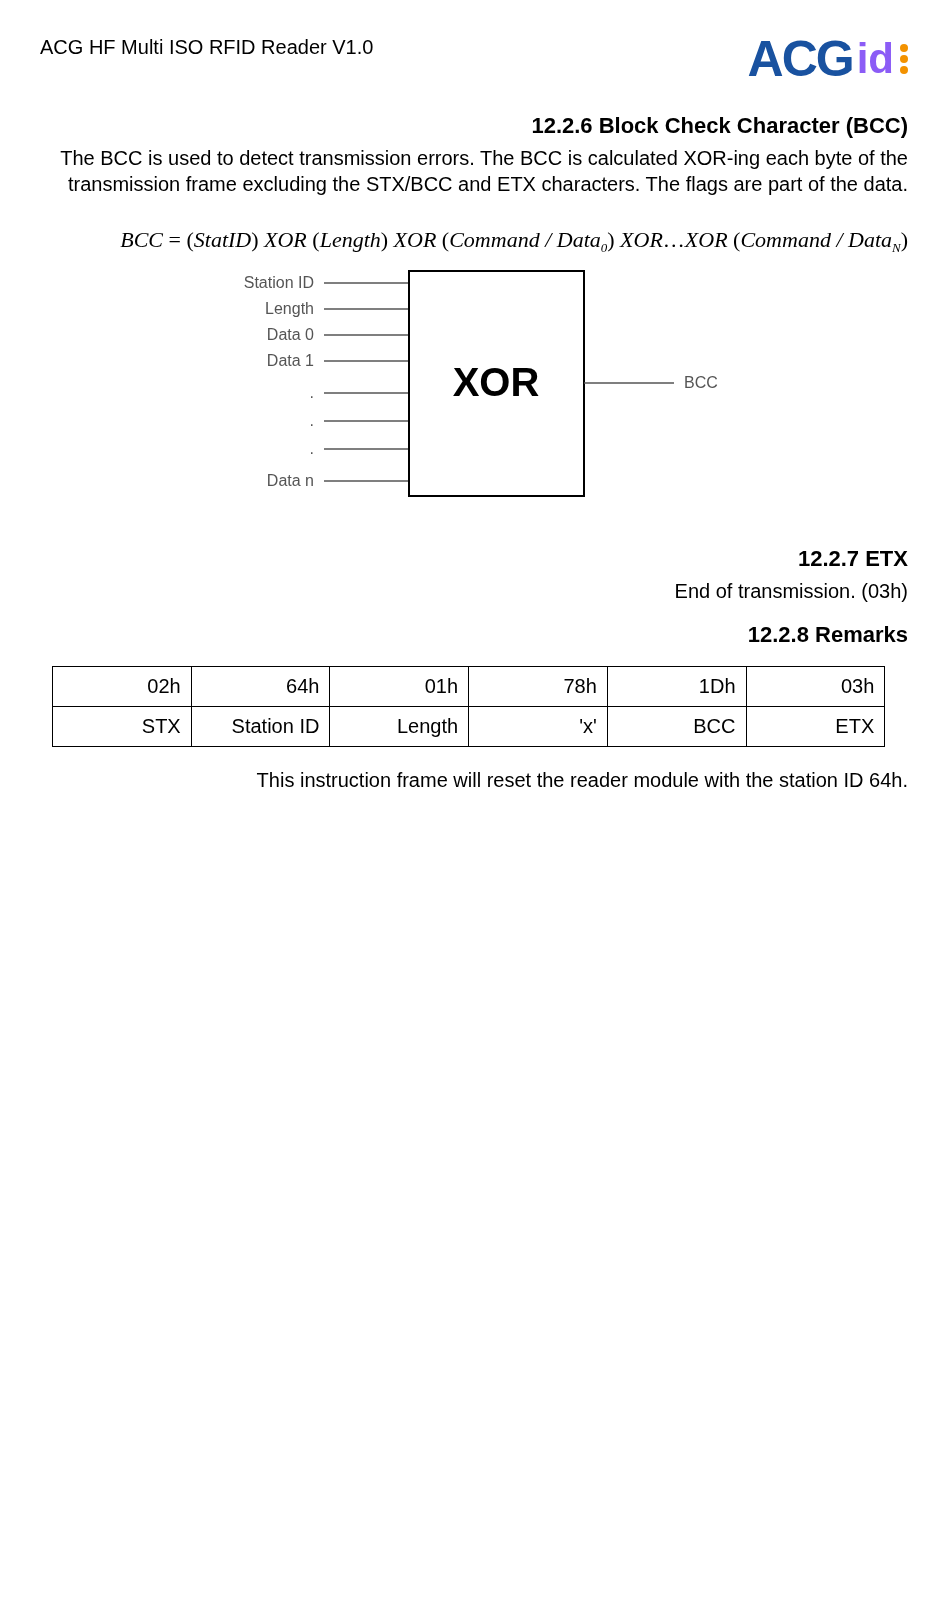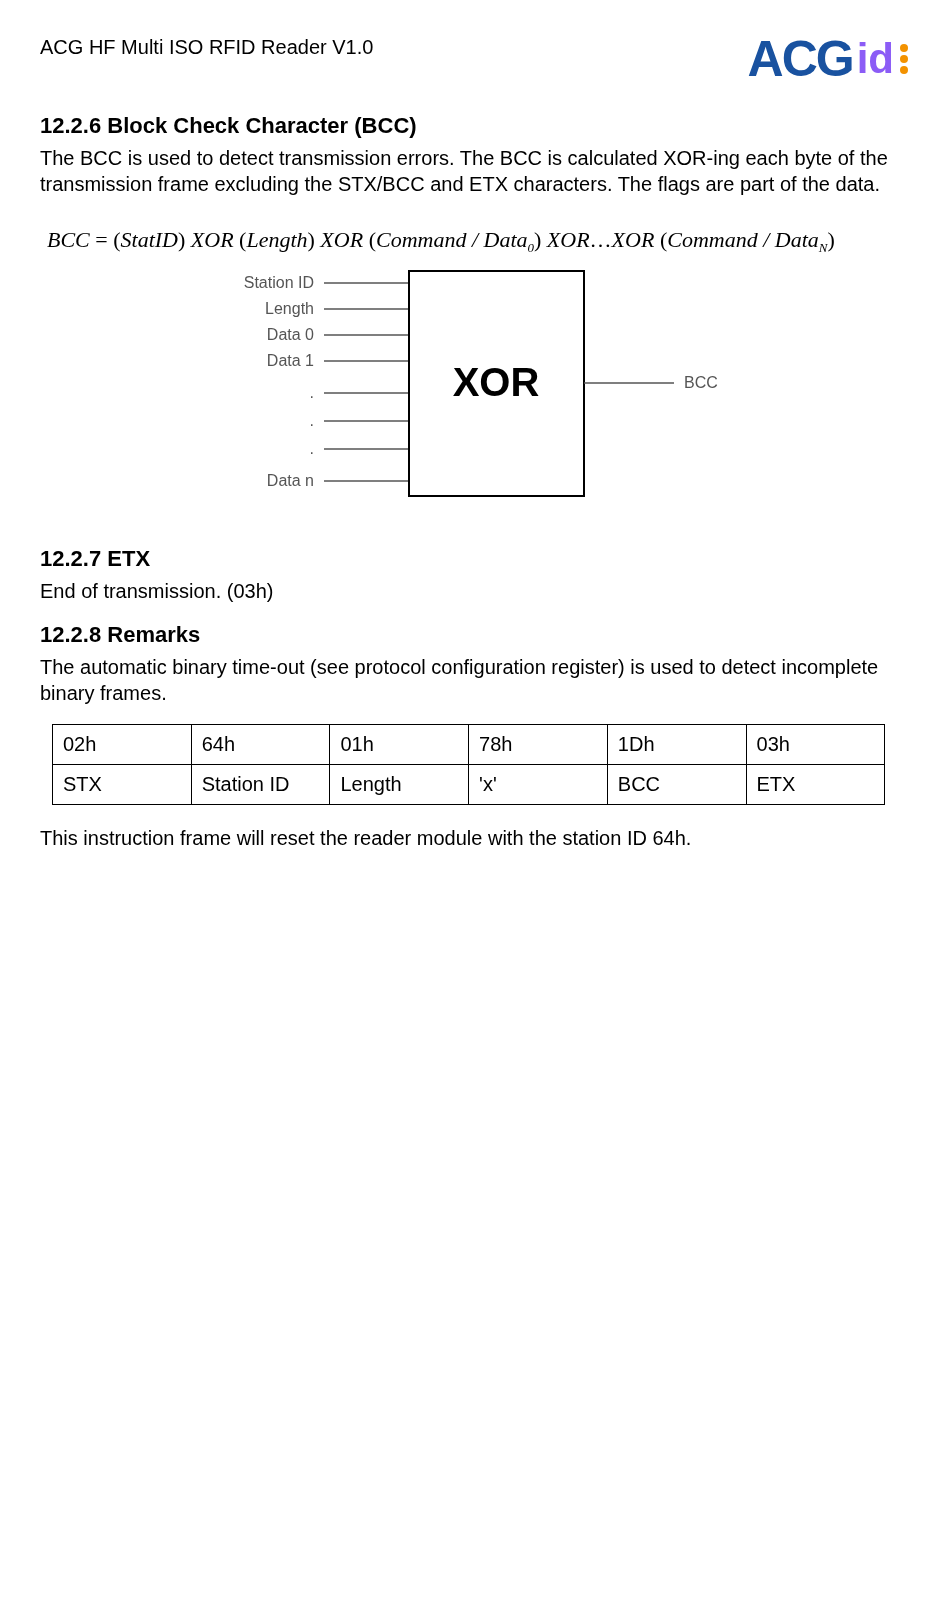--- a/index.html
+++ b/index.html
@@ -9,20 +9,21 @@
     font-size: 20px;
     color: #000;
     width: 948px;
     background: #fff;
   }
   .page {
     padding: 30px 40px 20px 40px;
     box-sizing: border-box;
     min-height: 1622px;
     position: relative;
+    text-align: right;
   }
   .header {
     display: flex;
     justify-content: space-between;
     align-items: flex-start;
     margin-bottom: 25px;
   }
   .doc-title {
     font-size: 20px;
     padding-top: 6px;
@@ -151,21 +152,20 @@
     <rect x="215" y="5" width="175" height="225" fill="#fff" stroke="#000" stroke-width="2"></rect>
     <text x="302" y="130" font-family="Arial" font-size="40" font-weight="bold" text-anchor="middle" fill="#000">XOR</text>
     <line x1="390" y1="117" x2="480" y2="117" stroke="#555" stroke-width="1.5"></line>
     <text x="490" y="122" font-family="Arial" font-size="16" fill="#555">BCC</text>
   </svg>
 
   <h2>12.2.7 ETX</h2>
   <p class="body-text">End of transmission. (03h)</p>
 
   <h2>12.2.8 Remarks</h2>
-  <p class="body-text">The automatic binary time-out (see protocol configuration register) is used to detect incomplete binary frames.</p>
 
 
   <table class="example">
     <tbody>
         <tr>
       <td>02h</td>
       <td>64h</td>
       <td>01h</td>
       <td>78h</td>
       <td>1Dh</td>

